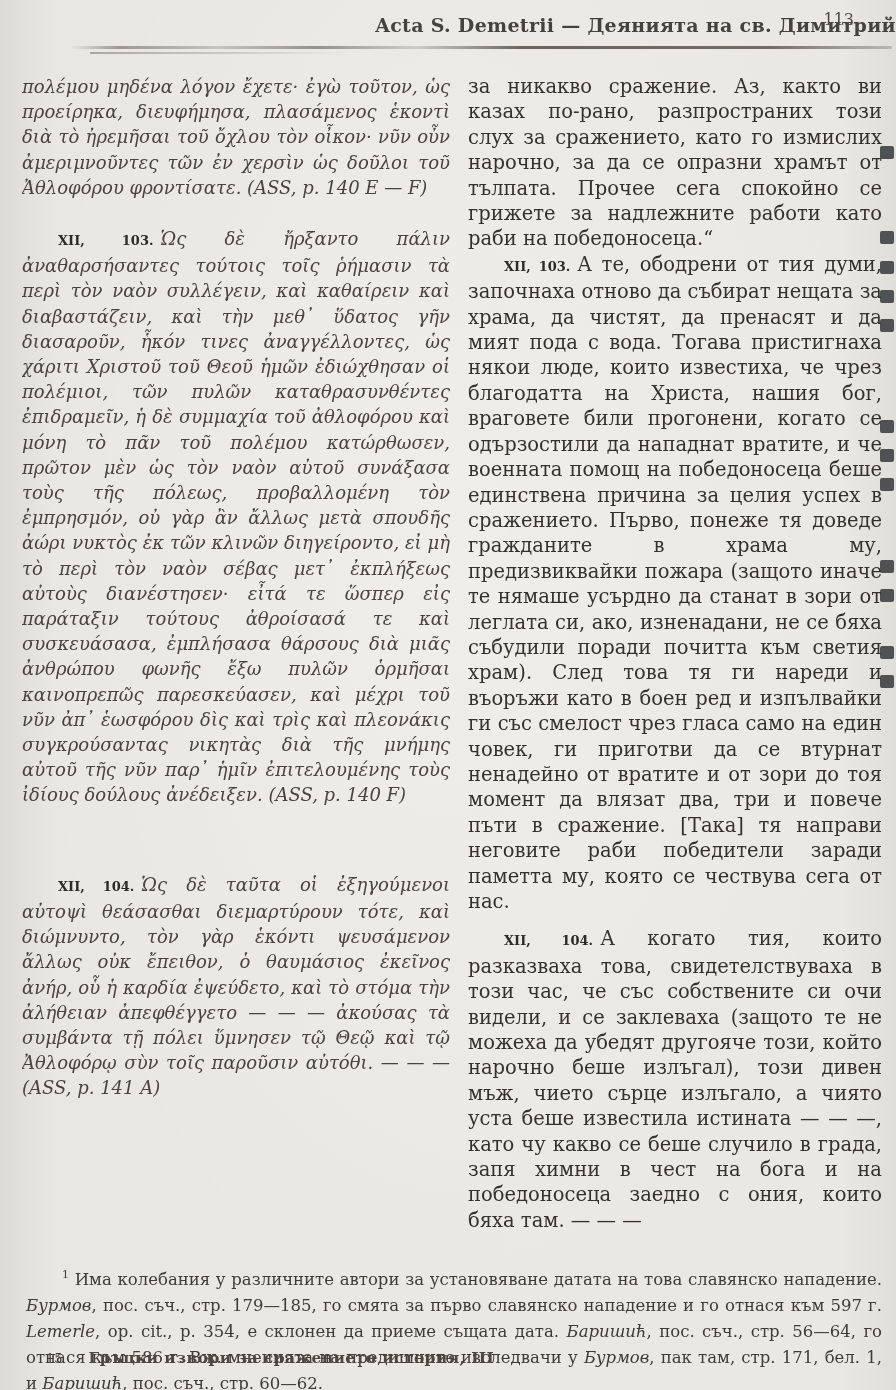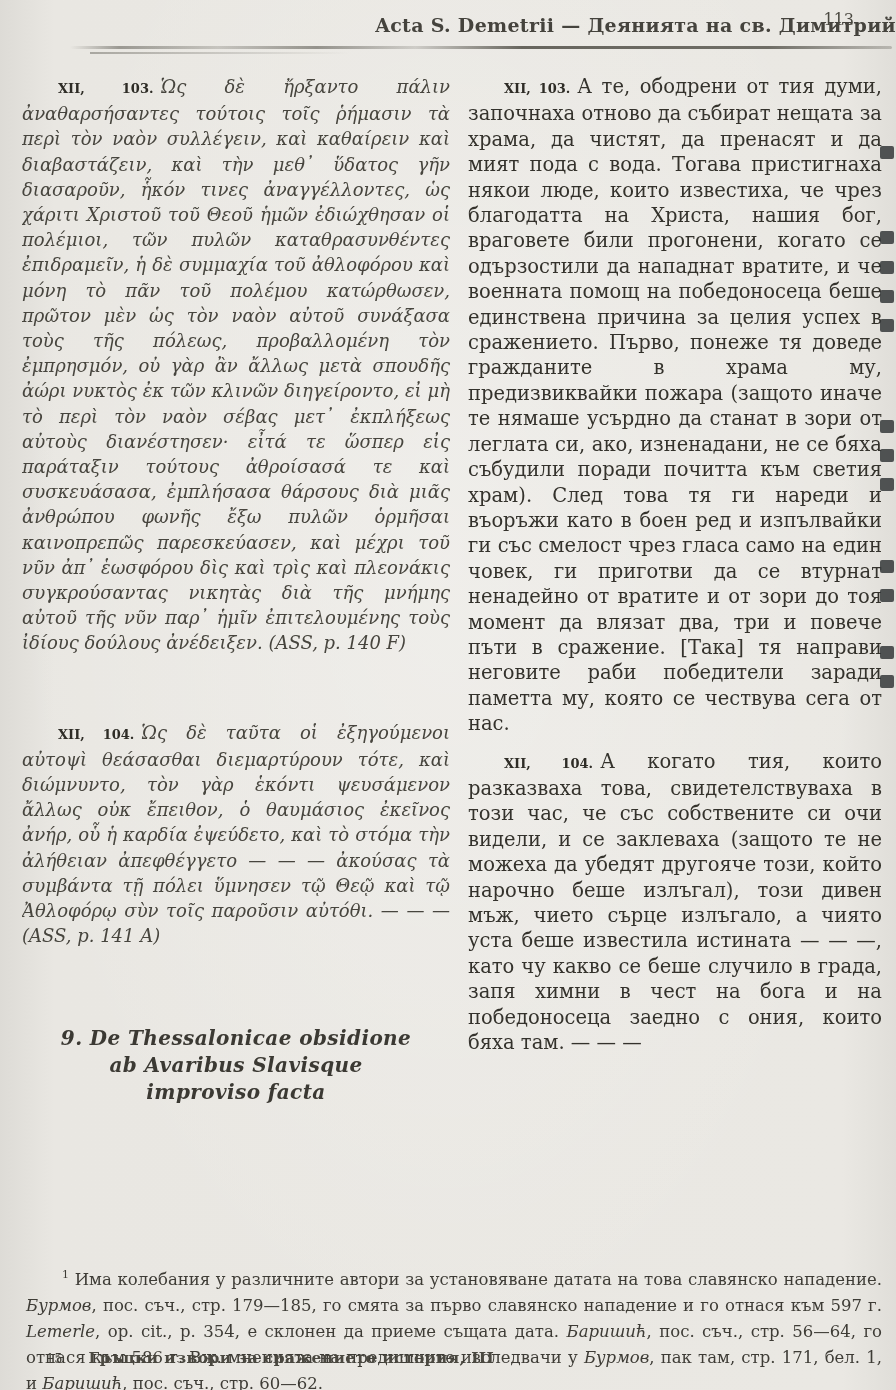--- a/index.html
+++ b/index.html
@@ -97,30 +97,31 @@
 <div class="page">
 
   <div class="hdr-title">Acta S. Demetrii — Деянията на св. Димитрий</div>
   <div class="hdr-page">113</div>
   <div class="hdr-rule"></div>
   <div class="hdr-rule2"></div>
 
   <div class="cols">
 
     <div class="col-left">
+      <p class="greek mb-blank"><span>πολέμου μηδένα λόγον ἔχετε· ἐγὼ τοῦτον, ὡς προείρηκα, διευφήμησα, πλασάμενος ἑκοντὶ διὰ τὸ ἠρεμῆσαι τοῦ ὄχλου τὸν οἶκον· νῦν οὖν ἀμεριμνοῦντες τῶν ἐν χερσὶν ὡς δοῦλοι τοῦ Ἀθλοφόρου φροντίσατε. (ASS, p. 140 E — F)</span></p>
 
       <p class="greek ind"><span class="seclabel">XII, 103.</span><span>Ὡς δὲ ἤρξαντο πάλιν ἀναθαρσήσαντες τούτοις τοῖς ῥήμασιν τὰ περὶ τὸν ναὸν συλλέγειν, καὶ καθαίρειν καὶ διαβαστάζειν, καὶ τὴν μεθ᾽ ὕδατος γῆν διασαροῦν, ἧκόν τινες ἀναγγέλλοντες, ὡς χάριτι Χριστοῦ τοῦ Θεοῦ ἡμῶν ἐδιώχθησαν οἱ πολέμιοι, τῶν πυλῶν καταθρασυνθέντες ἐπιδραμεῖν, ἡ δὲ συμμαχία τοῦ ἀθλοφόρου καὶ μόνη τὸ πᾶν τοῦ πολέμου κατώρθωσεν, πρῶτον μὲν ὡς τὸν ναὸν αὐτοῦ συνάξασα τοὺς τῆς πόλεως, προβαλλομένη τὸν ἐμπρησμόν, οὐ γὰρ ἂν ἄλλως μετὰ σπουδῆς ἀώρι νυκτὸς ἐκ τῶν κλινῶν διηγείροντο, εἰ μὴ τὸ περὶ τὸν ναὸν σέβας μετ᾽ ἐκπλήξεως αὐτοὺς διανέστησεν· εἶτά τε ὥσπερ εἰς παράταξιν τούτους ἀθροίσασά τε καὶ συσκευάσασα, ἐμπλήσασα θάρσους διὰ μιᾶς ἀνθρώπου φωνῆς ἔξω πυλῶν ὁρμῆσαι καινοπρεπῶς παρεσκεύασεν, καὶ μέχρι τοῦ νῦν ἀπ᾽ ἑωσφόρου δὶς καὶ τρὶς καὶ πλεονάκις συγκρούσαντας νικητὰς διὰ τῆς μνήμης αὐτοῦ τῆς νῦν παρ᾽ ἡμῖν ἐπιτελουμένης τοὺς ἰδίους δούλους ἀνέδειξεν. (ASS, p. 140 F)</span></p>
 
       <p class="greek ind gap-104-l"><span class="seclabel">XII, 104.</span><span>Ὡς δὲ ταῦτα οἱ ἐξηγούμενοι αὐτοψὶ θεάσασθαι διεμαρτύρουν τότε, καὶ διώμνυντο, τὸν γὰρ ἑκόντι ψευσάμενον ἄλλως οὐκ ἔπειθον, ὁ θαυμάσιος ἐκεῖνος ἀνήρ, οὗ ἡ καρδία ἐψεύδετο, καὶ τὸ στόμα τὴν ἀλήθειαν ἀπεφθέγγετο — — — ἀκούσας τὰ συμβάντα τῇ πόλει ὕμνησεν τῷ Θεῷ καὶ τῷ Ἀθλοφόρῳ σὺν τοῖς παροῦσιν αὐτόθι. — — — (ASS, p. 141 A)</span></p>
 
-      <p class="sect-head latin gap-head-l">9. De Thessalonicae obsidione ab Avaribus Slavisque improviso facta</p>
 
     </div>
 
     <div class="col-right">
+      <p class="bulg"><span>за никакво сражение. Аз, както ви казах по-рано, разпространих този слух за сражението, като го измислих нарочно, за да се опразни храмът от тълпата. Прочее сега спокойно се грижете за надлежните работи като раби на победоносеца.“</span></p>
 
       <p class="bulg ind"><span class="seclabel">XII, 103.</span><span>А те, ободрени от тия думи, започнаха отново да събират нещата за храма, да чистят, да пренасят и да мият пода с вода. Тогава пристигнаха някои люде, които известиха, че чрез благодатта на Христа, нашия бог, враговете били прогонени, когато се одързостили да нападнат вратите, и че военната помощ на победоносеца беше единствена причина за целия успех в сражението. Първо, понеже тя доведе гражданите в храма му, предизвиквайки пожара (защото иначе те нямаше усърдно да станат в зори от леглата си, ако, изненадани, не се бяха събудили поради почитта към светия храм). След това тя ги нареди и въоръжи като в боен ред и изпълвайки ги със смелост чрез гласа само на един човек, ги приготви да се втурнат ненадейно от вратите и от зори до тоя момент да влязат два, три и повече пъти в сражение. [Така] тя направи неговите раби победители заради паметта му, която се чествува сега от нас.</span></p>
 
       <p class="bulg ind gap-104-r"><span class="seclabel">XII, 104.</span><span>А когато тия, които разказваха това, свидетелствуваха в този час, че със собствените си очи видели, и се заклеваха (защото те не можеха да убедят другояче този, който нарочно беше излъгал), този дивен мъж, чието сърце излъгало, а чиято уста беше известила истината — — —, като чу какво се беше случило в града, запя химни в чест на бога и на победоносеца заедно с ония, които бяха там. — — —</span></p>
 
     </div>
 
   </div>
 
   <div class="footnote"><sup>1</sup><span> Има колебания у различните автори за установяване датата на това славянско нападение. </span><span class="it">Бурмов</span><span>, пос. съч., стр. 179—185, го смята за първо славянско нападение и го отнася към 597 г. </span><span class="it">Lemerle</span><span>, op. cit., p. 354, е склонен да приеме същата дата. </span><span class="it">Баришић</span><span>, пос. съч., стр. 56—64, го отнася към 586 г. Вж. мненията на предишните изследвачи у </span><span class="it">Бурмов</span><span>, пак там, стр. 171, бел. 1, и </span><span class="it">Баришић</span><span>, пос. съч., стр. 60—62.</span></div>

